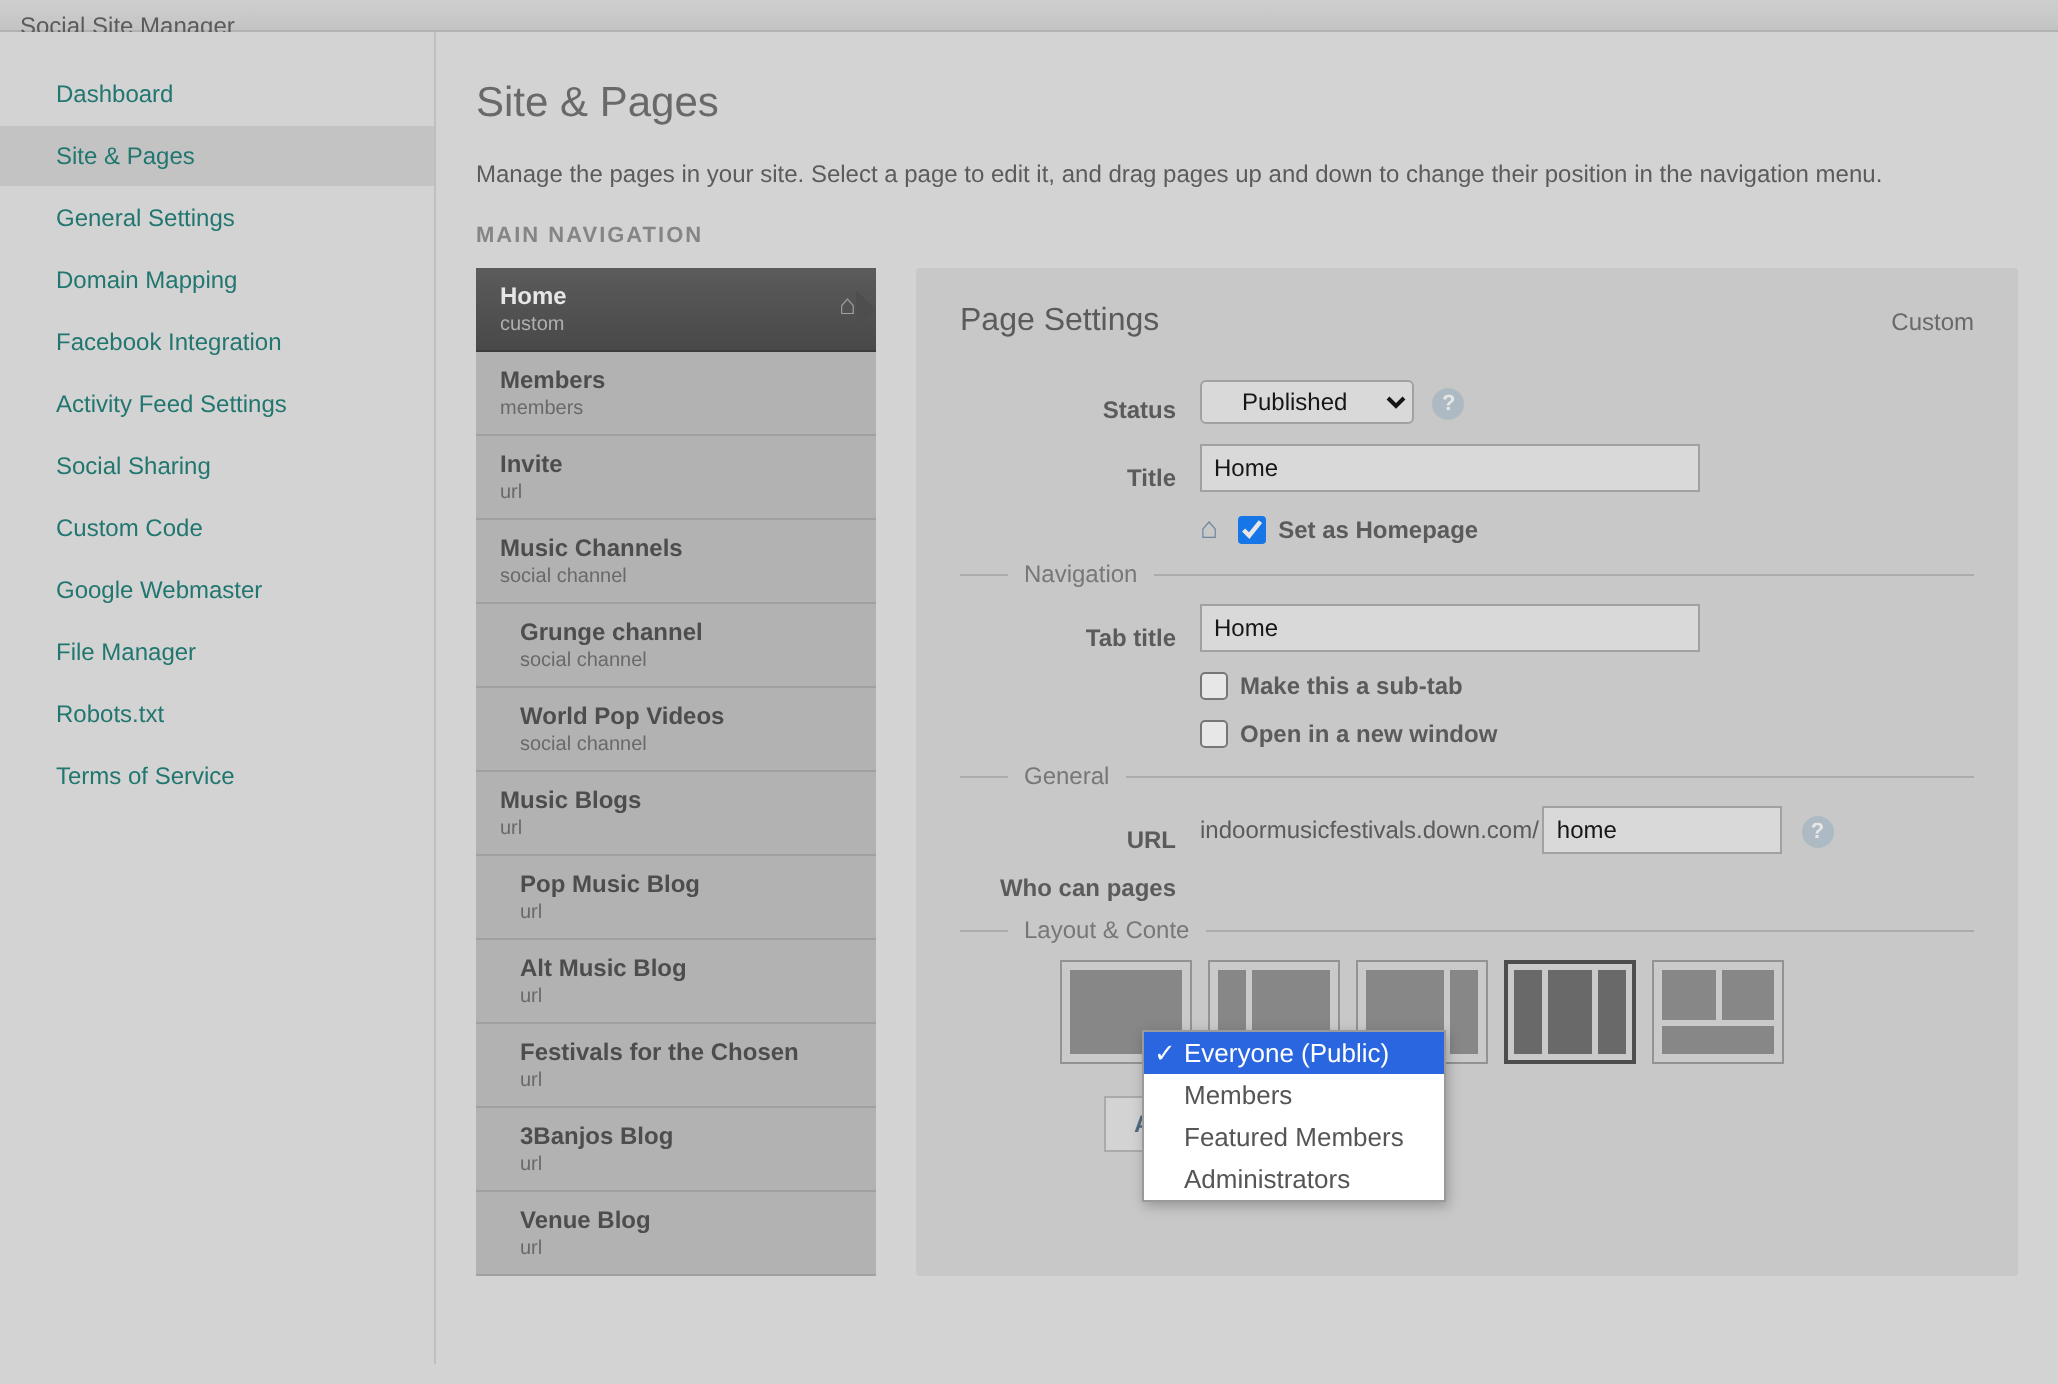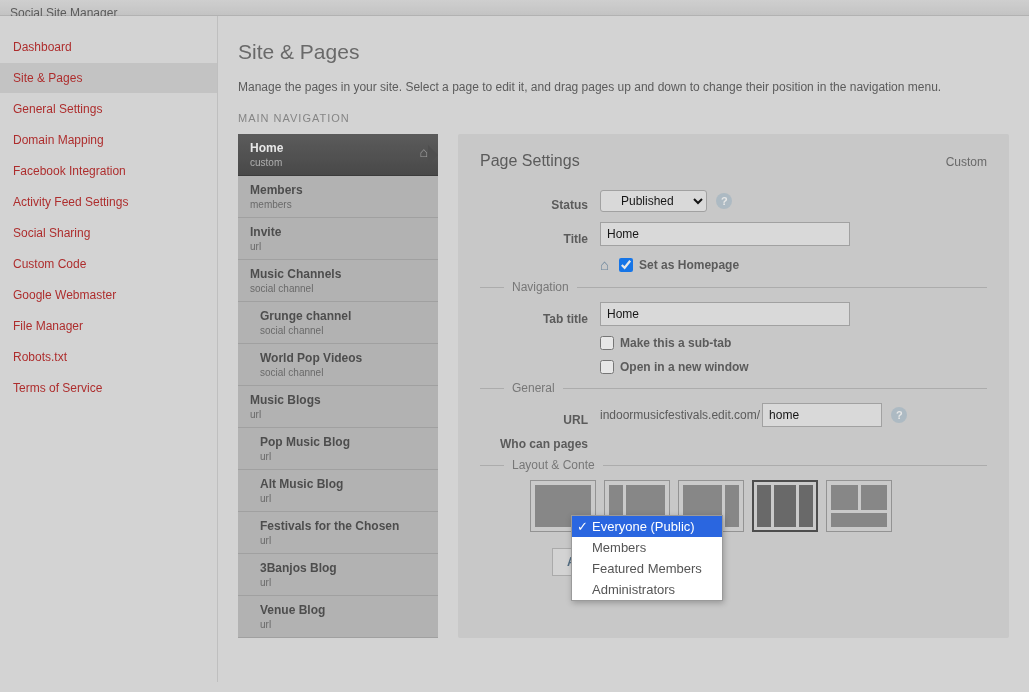--- a/index.html
+++ b/index.html
@@ -1,25 +1,25 @@
 <!DOCTYPE html>
 <html><head>
 <meta charset="utf-8">
 <style>
 *{box-sizing:border-box;margin:0;padding:0}
 body{font-family:"Lucida Grande","Segoe UI",Arial,sans-serif;font-size:12px;color:#555;background:#e7e7e7;width:1029px;height:692px;overflow:hidden;position:relative}
 .topbar{height:16px;background:linear-gradient(to bottom,#e2e2e2,#d4d4d4);border-bottom:1px solid #bfbfbf;padding:6px 10px;font-size:12px;color:#555}
 .shell{display:flex;height:666px}
 .sidebar{width:218px;background:#e7e7e7;border-right:1px solid #cfcfcf;padding-top:16px}
-.sidebar .item{padding:8px 10px 8px 13px;font-size:12px;color:#b91c1c;cursor:pointer;border-bottom:1px solid #e7e7e7}
+.sidebar .item{padding:8px 10px 8px 28px;font-size:12px;color:#0f766e;cursor:pointer;border-bottom:1px solid #e7e7e7}
 .sidebar .item.active{background:#d4d4d4}
 .main{flex:1;padding:24px 20px 0 20px;position:relative;overflow:hidden}
 h1{font-size:21px;font-weight:normal;color:#666;margin-bottom:16px}
 .desc{font-size:12px;color:#555;margin-bottom:18px}
-.section-label{font-size:11px;letter-spacing:1px;color:#888;margin-bottom:10px;font-weight:normal}
+.section-label{font-size:11px;letter-spacing:1px;color:#888;margin-bottom:10px;font-weight:bold}
 .cols{display:flex;gap:20px}
 .navlist{width:200px}
 .navitem{background:#bfbfbf;border-bottom:1px solid #a9a9a9;padding:7px 12px;position:relative;cursor:pointer}
 .navitem.child{padding-left:22px}
 .navitem .t{font-size:12px;font-weight:bold;color:#444}
 .navitem .s{font-size:10px;color:#666;margin-top:2px}
 .navitem.selected{background:linear-gradient(to bottom,#555,#3e3e3e);border-bottom:1px solid #2f2f2f}
 .navitem.selected .t{color:#fff}
 .navitem.selected .s{color:#bbb}
 .navitem.selected::after{content:"";position:absolute;right:-10px;top:50%;transform:translateY(-50%);border:10px solid transparent;border-left-color:#454545}
@@ -185,21 +185,21 @@
                 <span>Open in a new window</span>
               </div>
           </div>
         </div>
 
         <div class="fieldset">
           <span class="legend">General</span>
           <div class="row">
             <div class="lab">URL</div>
             <div class="ctl">
-              <span class="urlpre">indoormusicfestivals.edit.com/</span><input class="urlinput" type="text" value="home" style="">
+              <span class="urlpre">indoormusicfestivals.down.com/</span><input class="urlinput" type="text" value="home" style="">
               <span class="help">?</span>
             </div>
           </div>
           <div class="row">
             <div class="lab">Who can pages</div>
             <div class="ctl"></div>
           </div>
         </div>
 
         <div class="fieldset">

